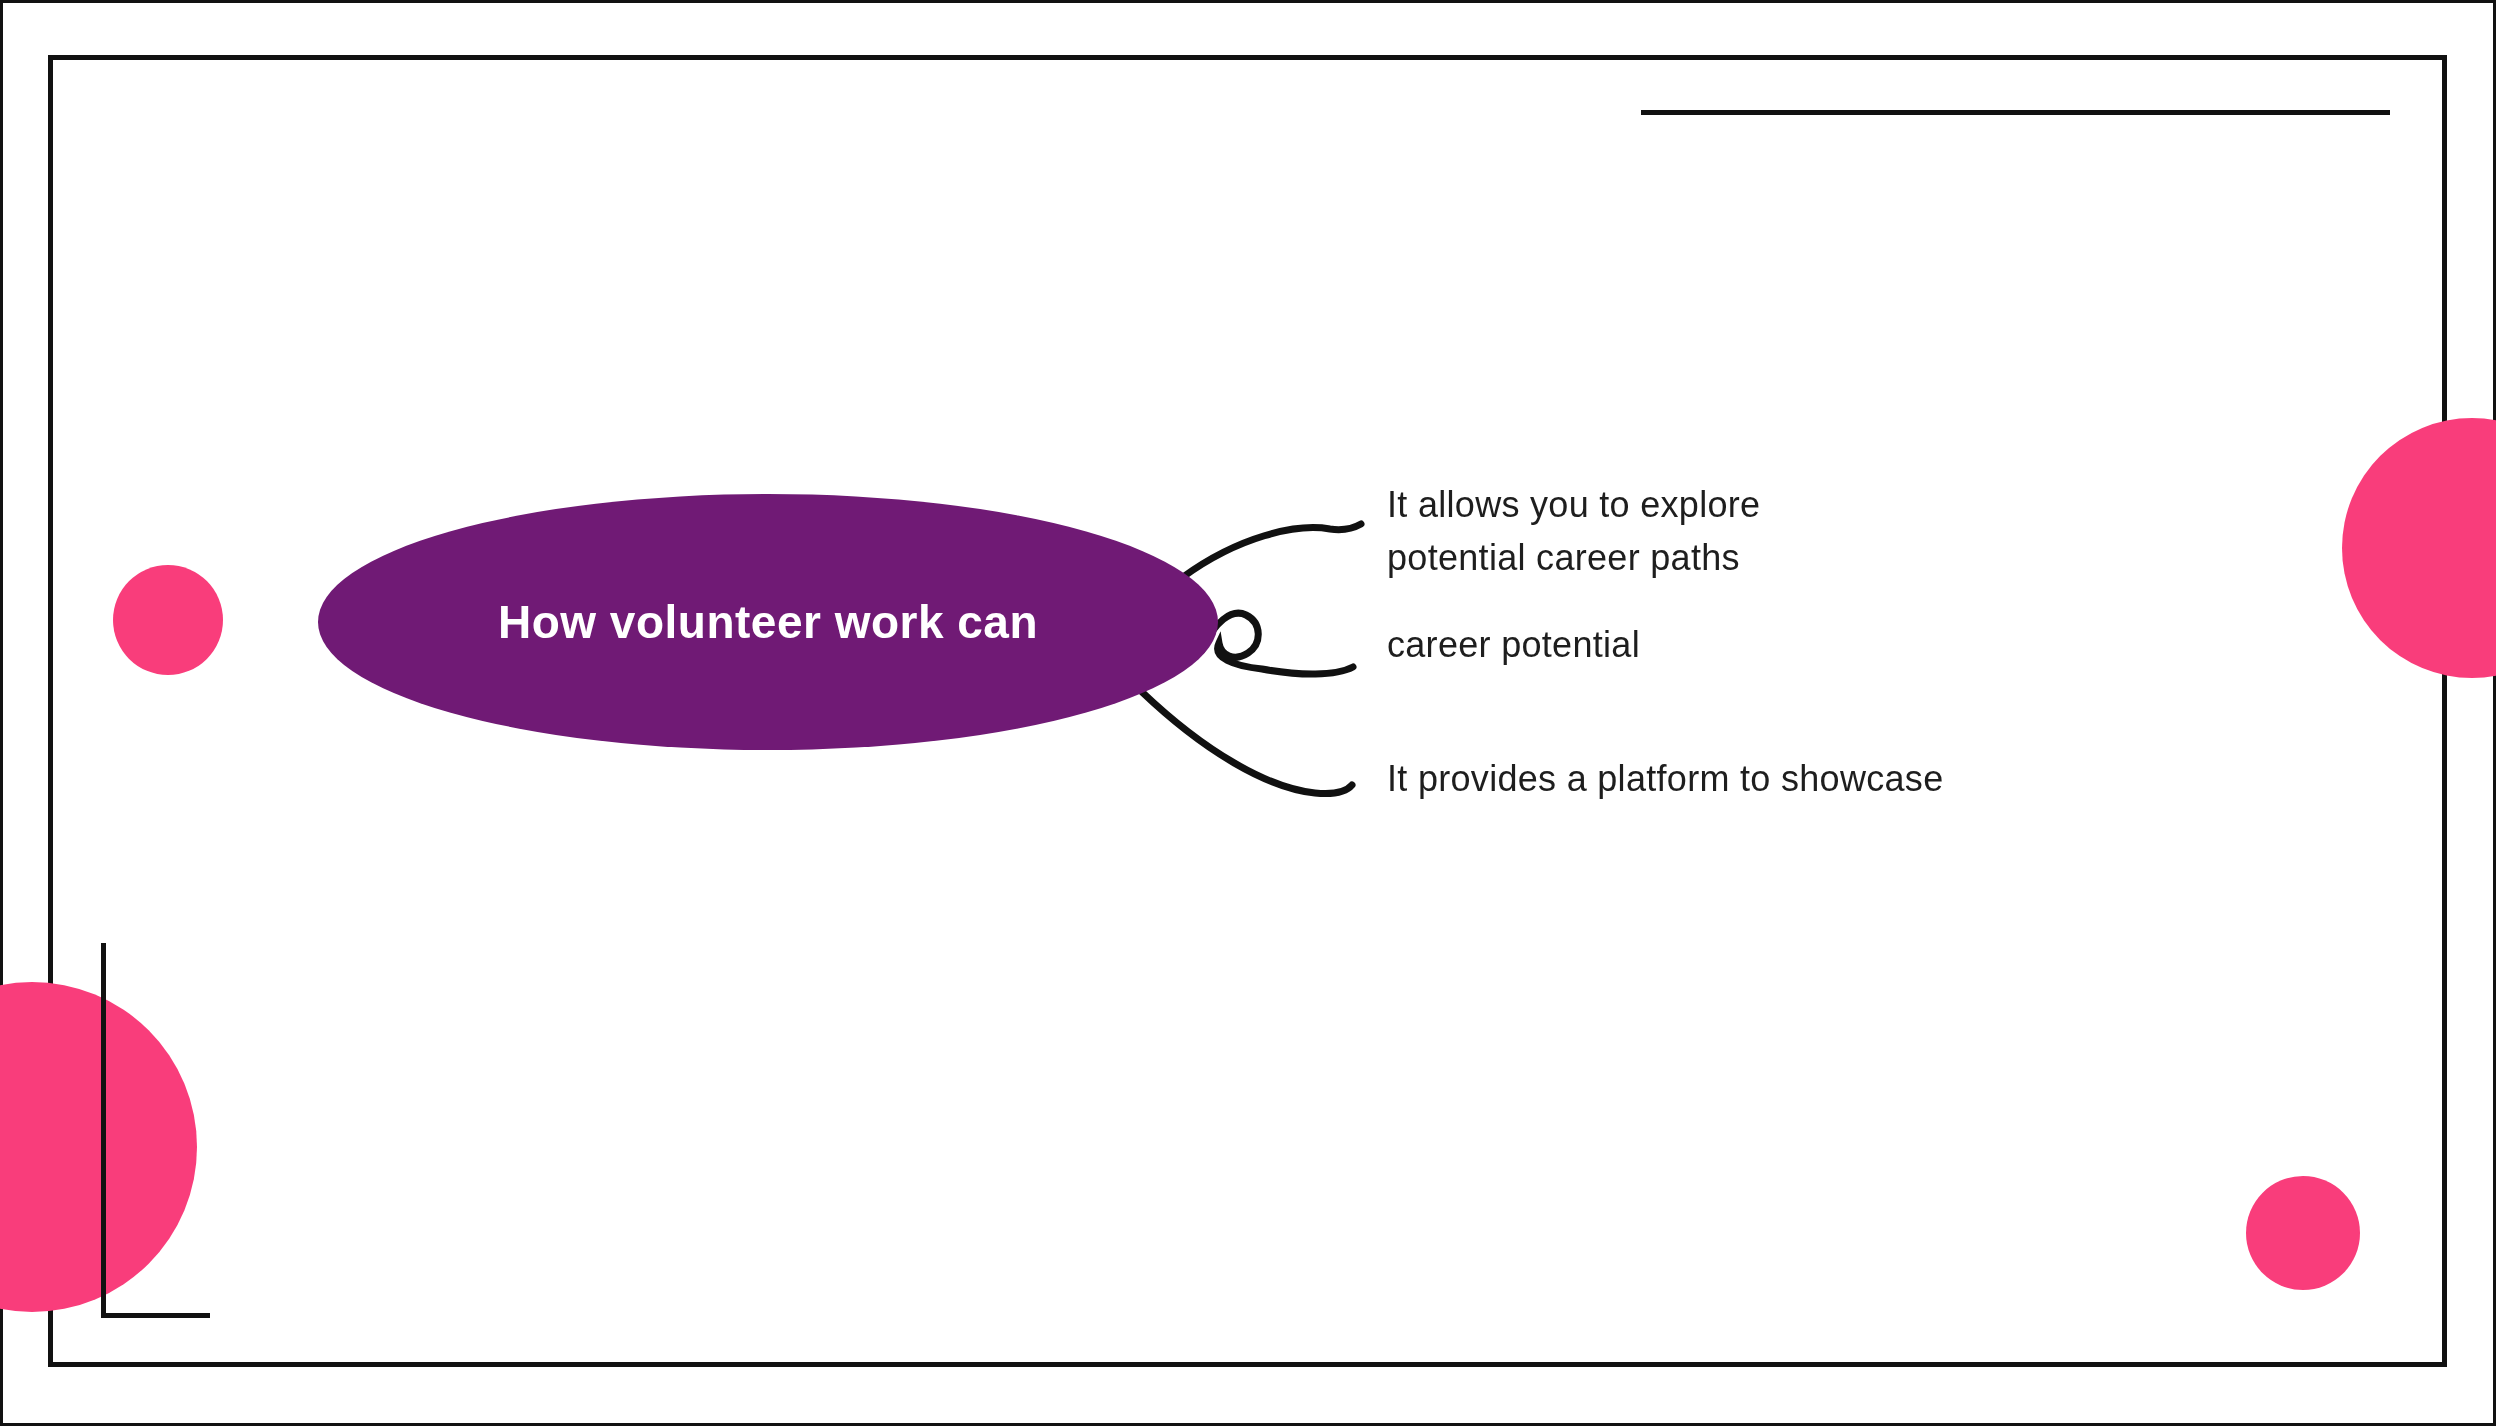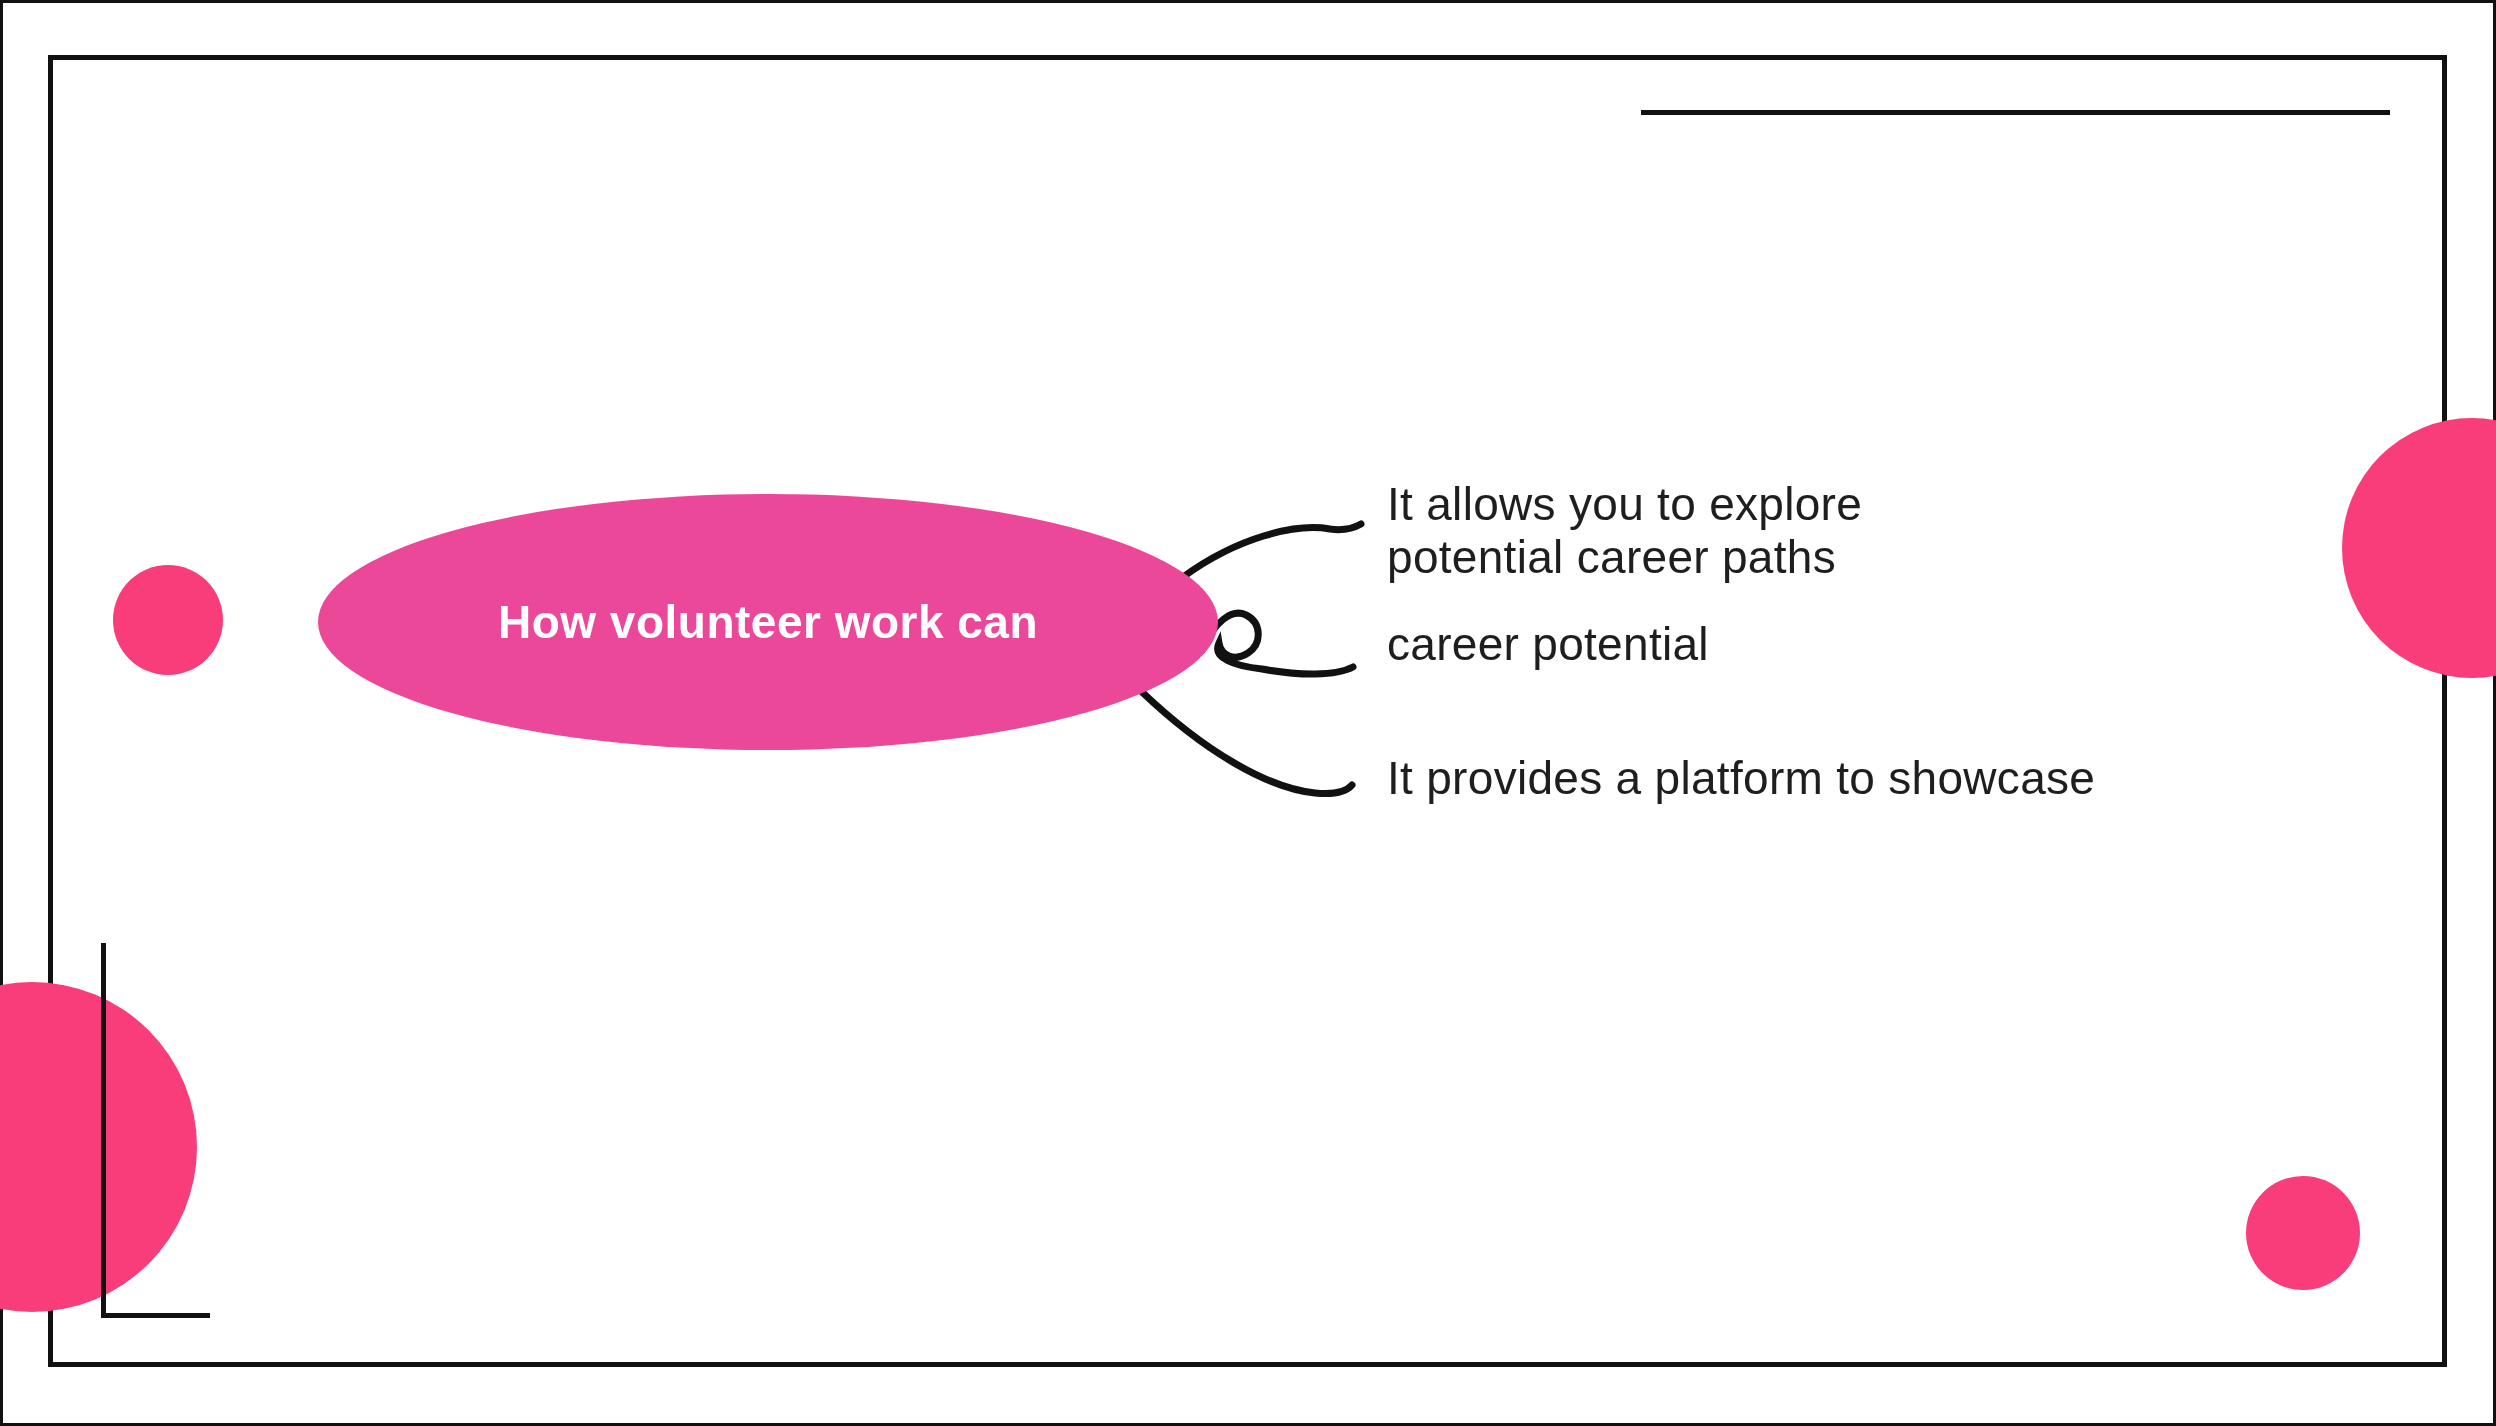--- a/index.html
+++ b/index.html
@@ -82,42 +82,42 @@
     left: 0;
     top: 0;
     z-index: 4;
   }
   .center-node {
     position: absolute;
     left: 318px;
     top: 494px;
     width: 900px;
     height: 256px;
-    background: #ec4899;
+    background: #701a75;
     border-radius: 50%;
     display: flex;
     flex-direction: column;
     align-items: center;
     justify-content: center;
     z-index: 4;
     text-align: center;
   }
   .center-node .node-line {
     color: #ffffff;
     font-size: 46px;
     font-weight: bold;
     line-height: 62px;
     letter-spacing: 0.5px;
     white-space: nowrap;
   }
   .branch-text {
     position: absolute;
     left: 1387px;
     color: #1e1e1e;
-    font-size: 46px;
+    font-size: 36px;
     font-weight: 400;
     line-height: 53px;
     letter-spacing: 0.3px;
     z-index: 4;
   }
   .branch-text.b1 { top: 478px; }
   .branch-text.b2 { top: 618px; }
   .branch-text.b3 { top: 752px; }
   .branch-text .line { white-space: nowrap; }
 </style>

